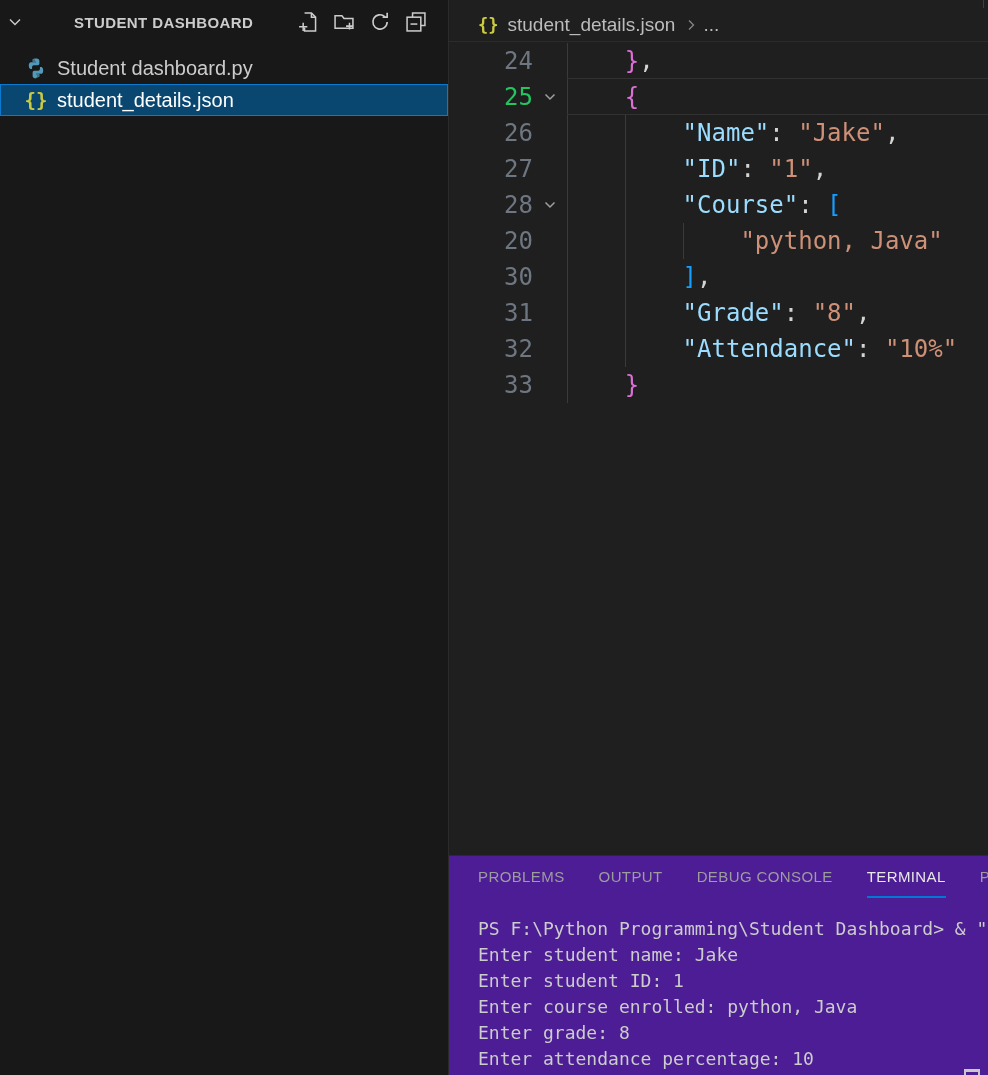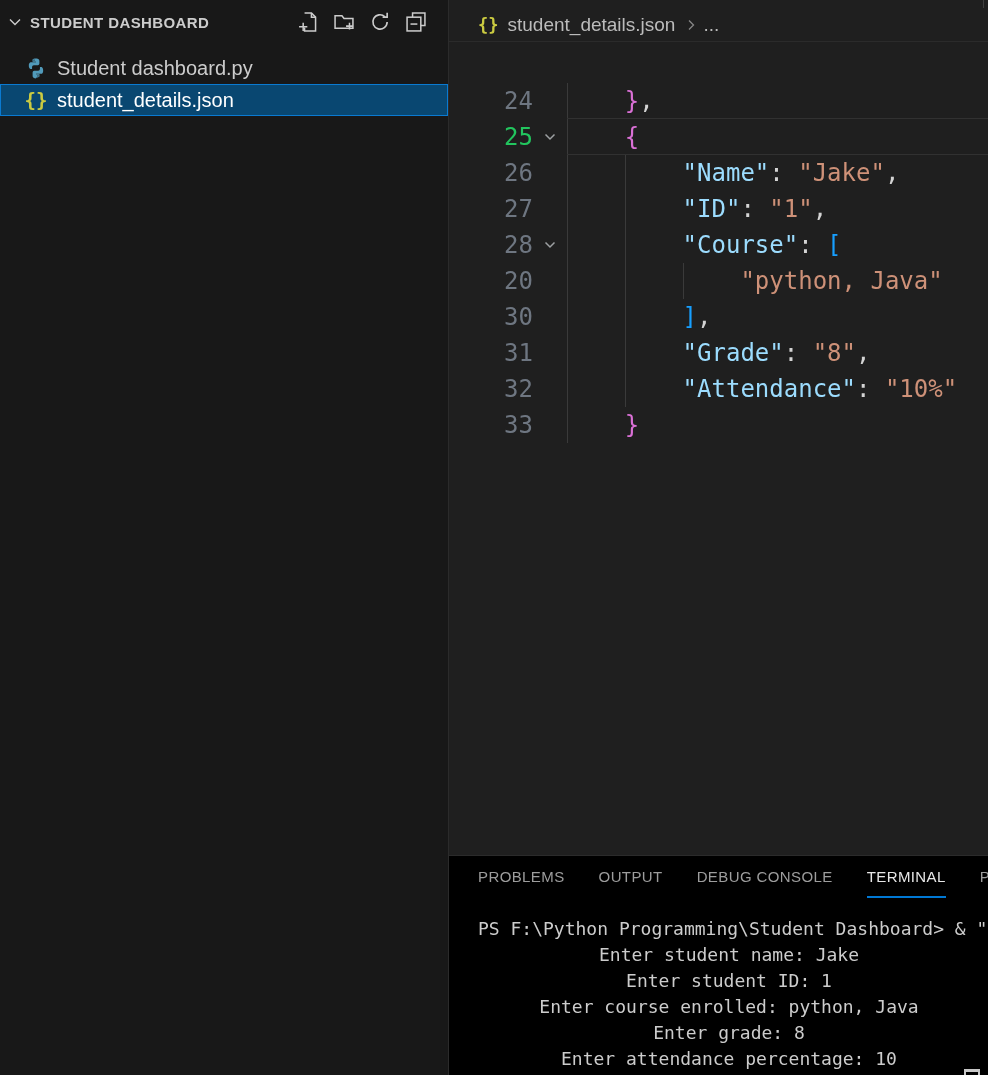--- a/index.html
+++ b/index.html
@@ -3,21 +3,21 @@
 <meta charset="utf-8">
 <style>
   * { margin:0; padding:0; box-sizing:border-box; }
   html,body { width:988px; height:1075px; overflow:hidden; background:#1f1f1f;
               font-family:"Liberation Sans", sans-serif; }
   body { position:relative; }
 
   
   .sidebar { position:absolute; left:0; top:0; width:448px; height:1075px; background:#181818; }
   .sec-header { position:absolute; left:0; top:6px; width:448px; height:32px;
-                display:flex; align-items:center; padding-left:7px; }
+                display:flex; align-items:center; padding-left:7px;gap:44px; }
   .sec-title { color:#cccccc; font-size:15px; font-weight:bold; letter-spacing:.4px; margin-left:7px; }
   .sec-actions { position:absolute; right:20px; top:0; height:32px; display:flex; align-items:center; gap:12px; }
   .act-btn { width:24px; height:24px; display:flex; align-items:center; justify-content:center; cursor:pointer; }
   .file-list { position:absolute; left:0; top:52px; width:448px; }
   .frow { height:32px; display:flex; align-items:center; padding-left:22px; cursor:pointer;
           border:1px solid transparent; }
   .frow.sel { background:#094771; border:1px solid #0a7ad1; }
   .ficon { width:26px; display:flex; align-items:center; justify-content:center; flex:none; }
   .flabel { color:#cccccc; font-size:20px; margin-left:8px; white-space:nowrap; }
   .frow.sel .flabel { color:#ffffff; }
@@ -27,39 +27,39 @@
   .editor { position:absolute; left:448px; top:0; width:540px; height:855px;
             background:#1f1f1f; border-left:1px solid #2b2b2b; }
   .tabstrip { position:absolute; left:0; top:0; right:0; height:8px; background:#1f1f1f; }
   .tab-tick { position:absolute; right:4px; top:0; width:1px; height:8px; background:#3f3f3f; }
   .breadcrumb { position:absolute; left:0; top:8px; right:0; height:34px;
                 display:flex; align-items:center; padding-left:29px;
                 border-bottom:1px solid #2b2b2b; color:#bcbcbc; font-size:19px; }
   .bc-icon { margin-right:9px; display:flex; align-items:center; }
   .bc-sep { margin:0 4px 0 8px; display:flex; align-items:center; }
   .code { position:absolute; left:0; top:43px; right:0; bottom:0; overflow:hidden; }
-  .lines { position:relative;margin-top:40px; }
+  .lines { position:relative; }
   .line { position:relative; z-index:2; height:36px; white-space:pre;
           font:24px/36px "DejaVu Sans Mono", monospace; color:#d4d4d4; }
   .ln { display:inline-block; width:84px; text-align:right; color:#6e7681; }
   .ln.cur { color:#22c55e; }
   .fold { display:inline-block; width:34px; text-align:center; }
   .tk-fg  { color:#d4d4d4; }
   .tk-key { color:#9cdcfe; }
   .tk-str { color:#ce9178; }
   .tk-b1  { color:#ffd700; }
   .tk-b2  { color:#da70d6; }
   .tk-b3  { color:#179fff; }
   .guide   { position:absolute; width:1px; background:#3a3a3a; z-index:1; }
   .curline { position:absolute; left:118px; right:0; height:37px; z-index:1;
              border-top:1px solid #313131; border-bottom:1px solid #313131; }
 
   
   .panel { position:absolute; left:448px; top:855px; right:0; bottom:0;
-           background:#000000; border-left:1px solid #2b2b2b; border-top:1px solid #2b2b2b;text-align:center; }
+           background:#4c1d95; border-left:1px solid #2b2b2b; border-top:1px solid #2b2b2b; }
   .ptabs { height:42px; padding-left:29px; white-space:nowrap; overflow:hidden; display:flex; }
   .ptab { display:inline-flex; align-items:center; height:42px; margin-right:34px;
           font-size:15px; letter-spacing:.4px; color:#9d9d9d; cursor:pointer;
           border-bottom:2px solid transparent; flex:none; }
   .ptab.active { color:#e7e7e7; border-bottom-color:#0078d4; }
   .term { padding:18px 8px 0 29px; }
   .tline { height:26px; white-space:pre; font:18px/26px "DejaVu Sans Mono", monospace; color:#cccccc; }
 
   .corner-icon { position:absolute; left:964px; top:1069px; width:16px; height:8px;
                  border-top:3px solid #c8c8c8; border-left:2px solid #c8c8c8; border-right:2px solid #c8c8c8; }

